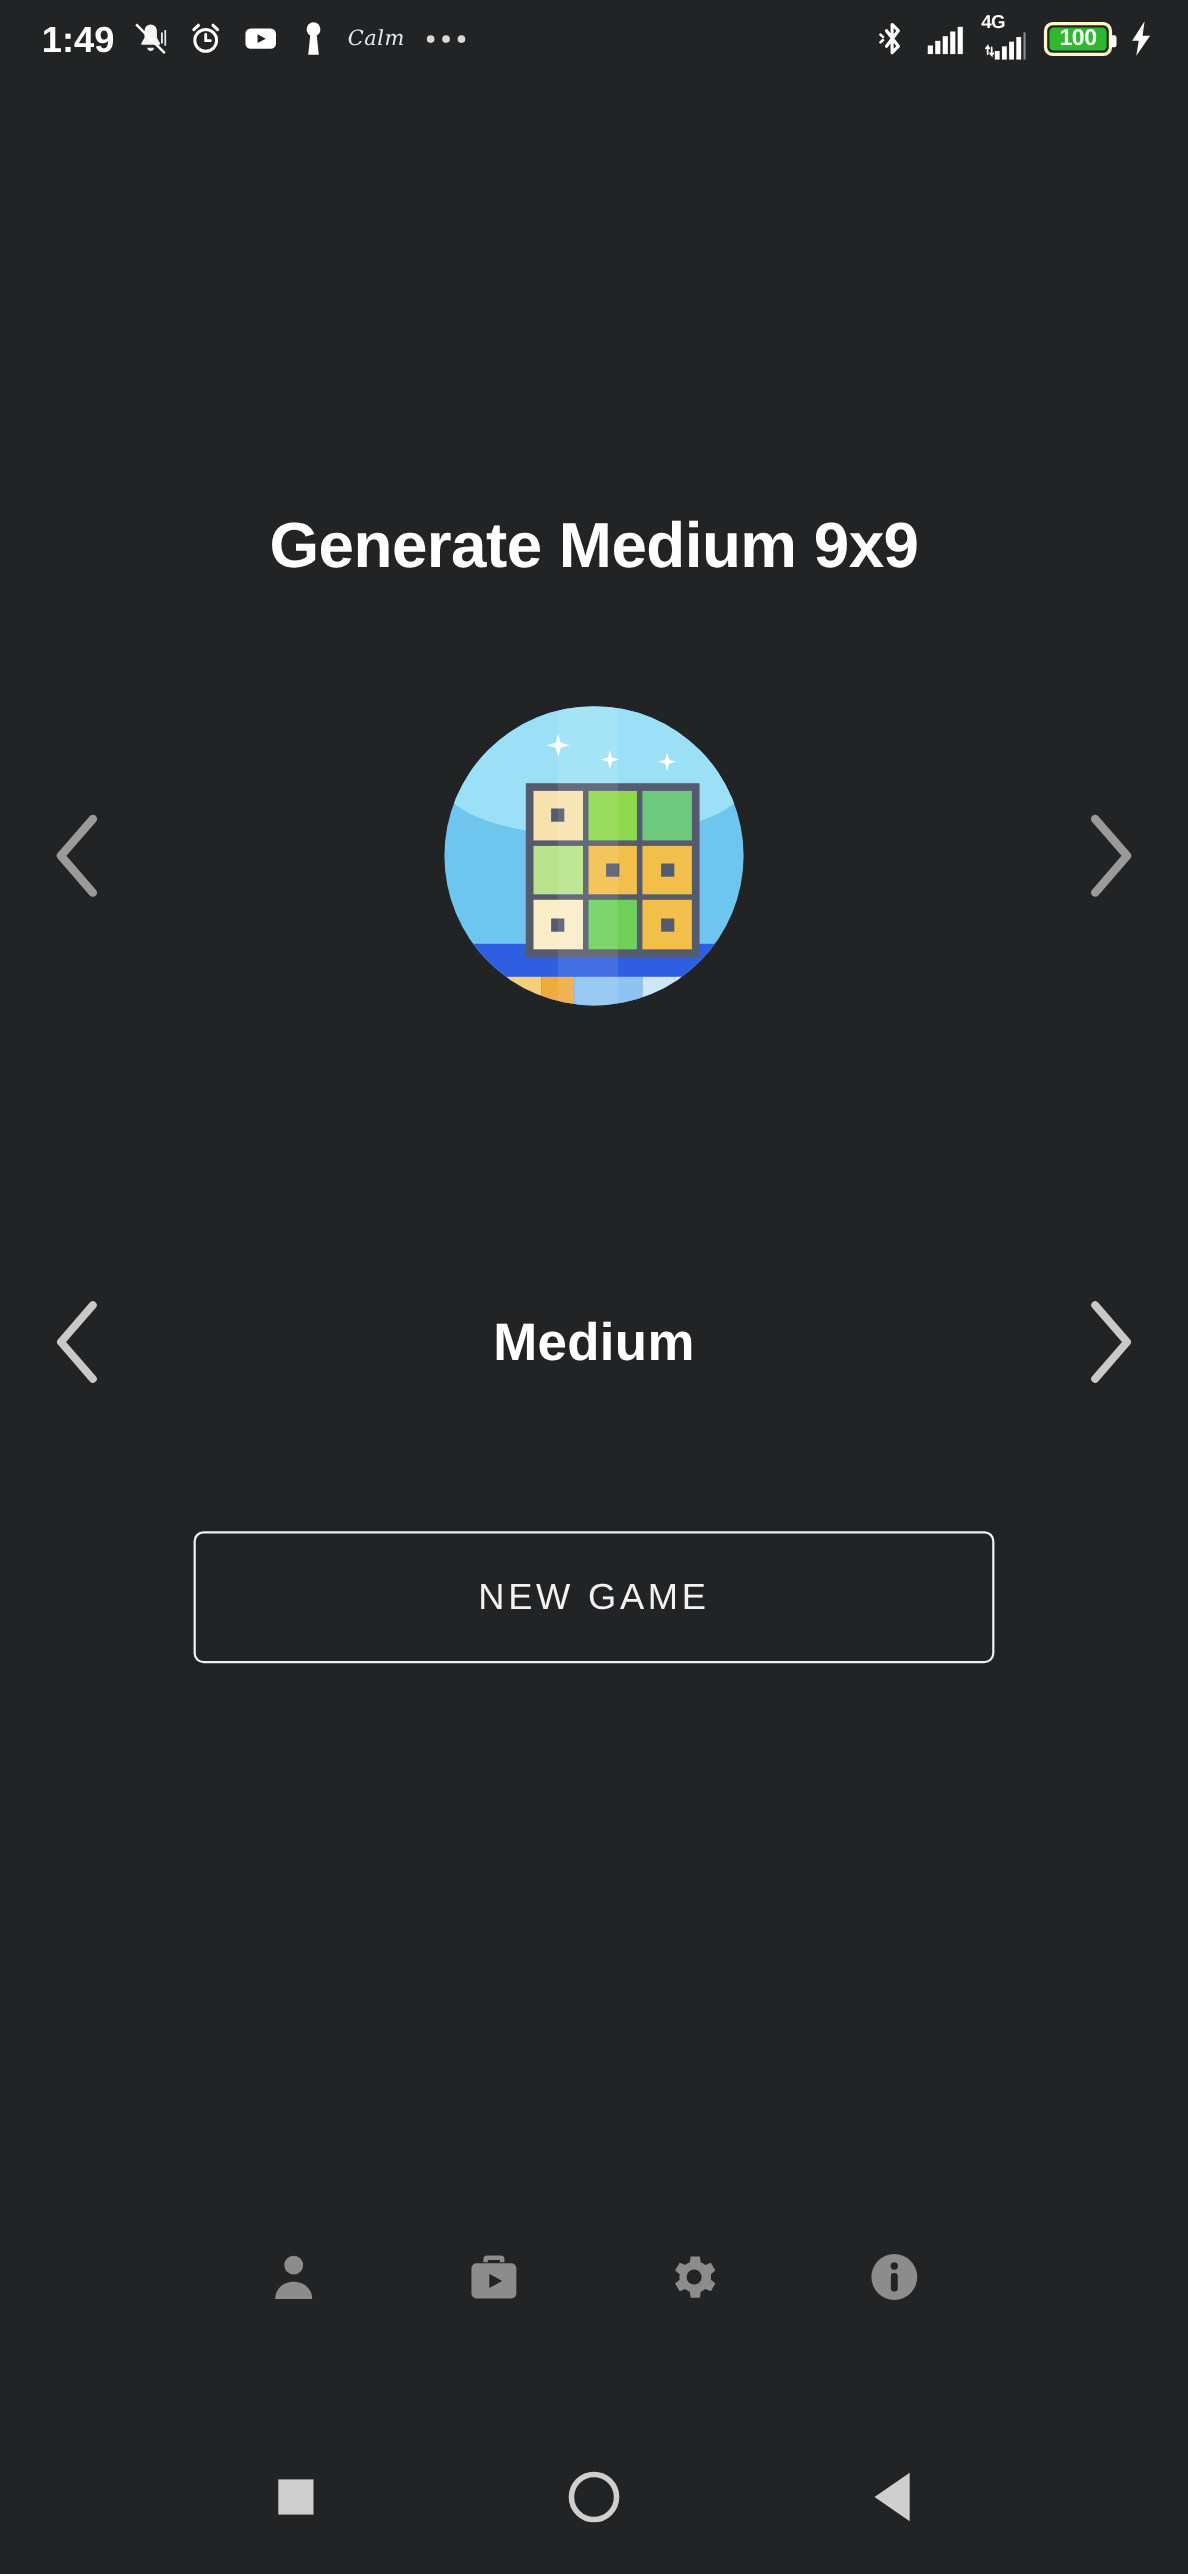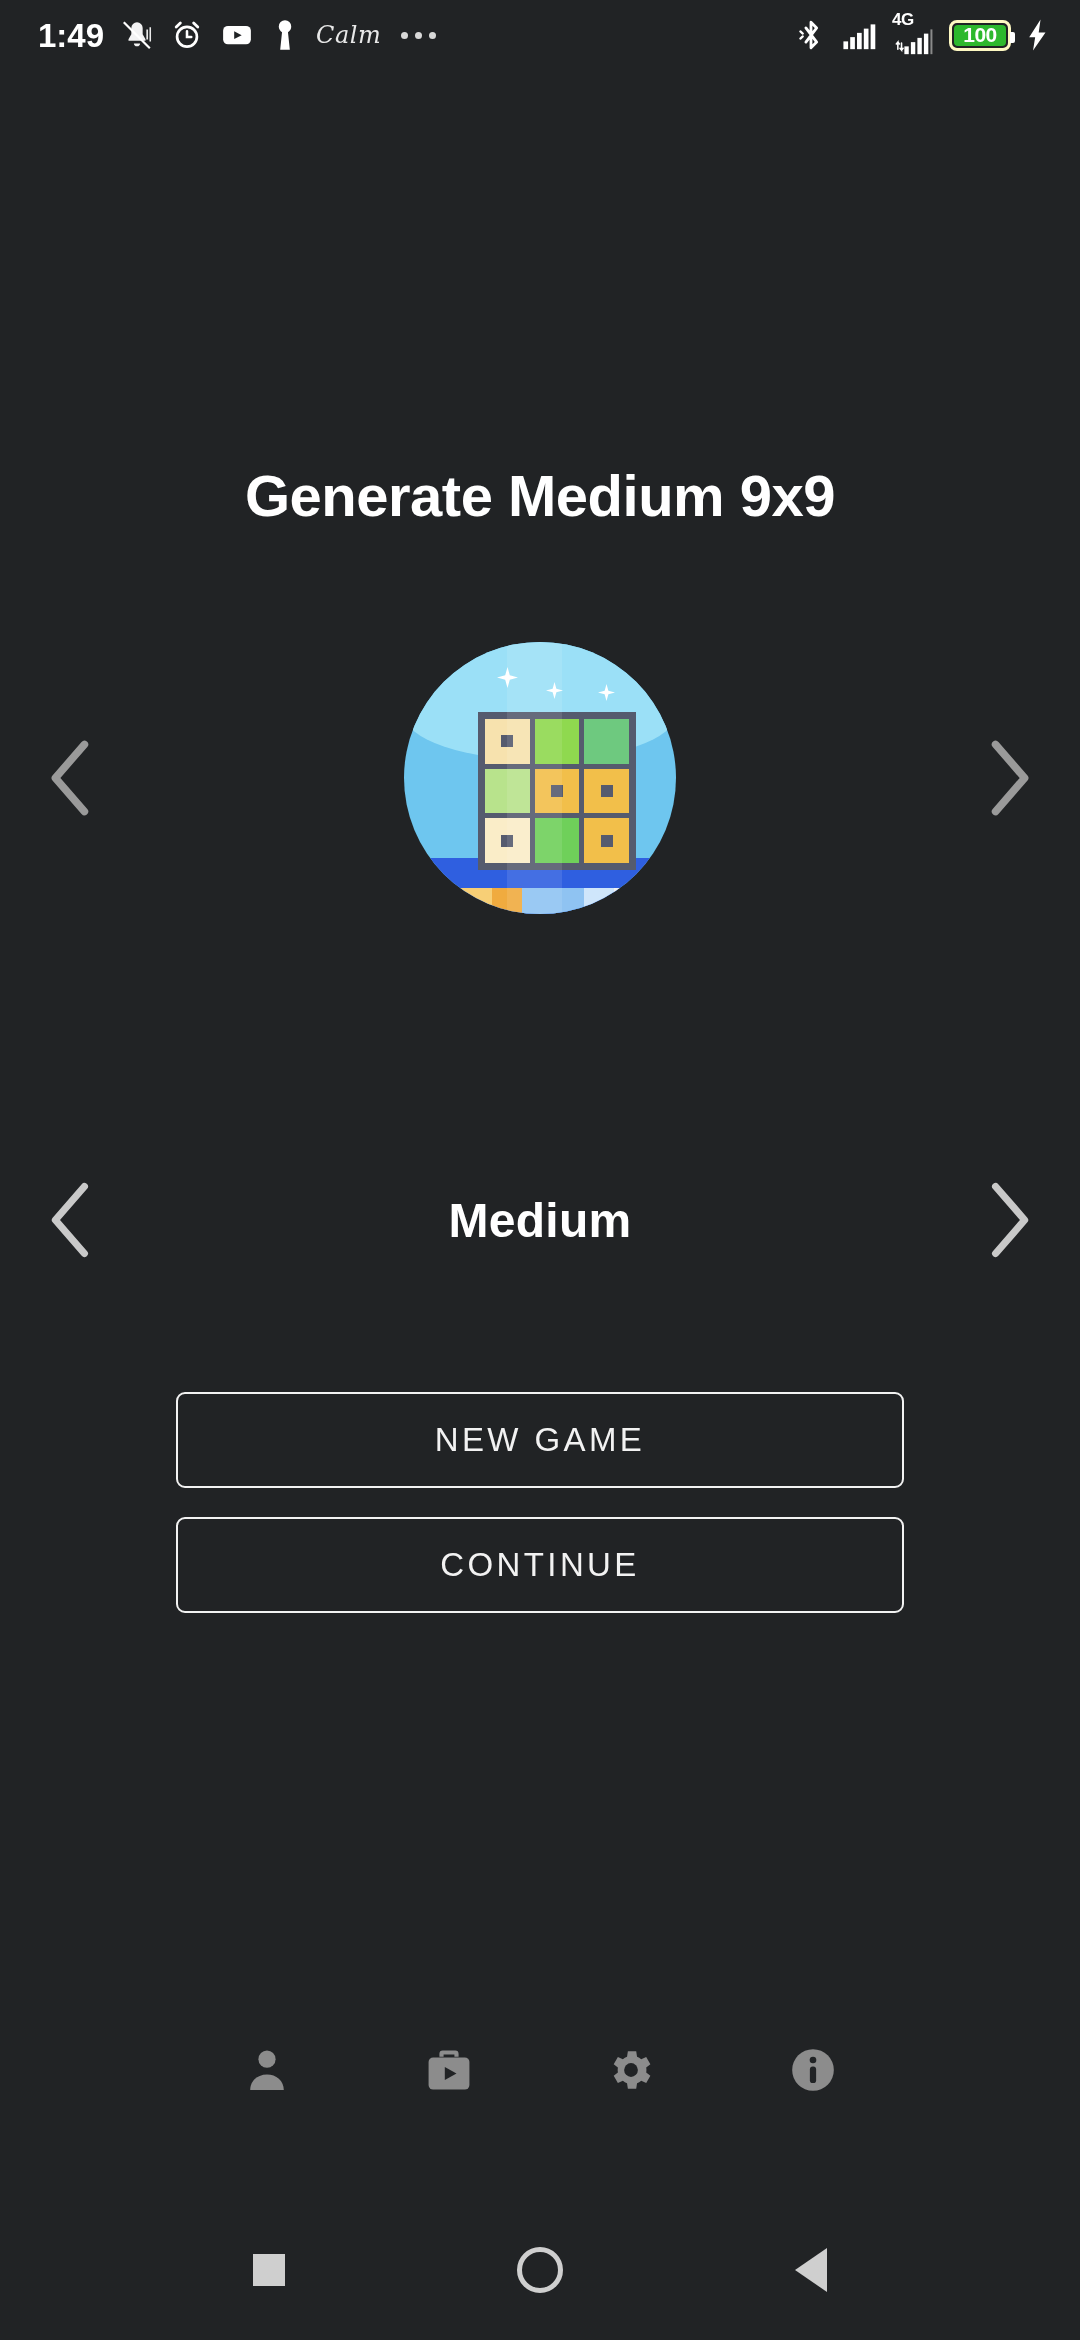--- a/index.html
+++ b/index.html
@@ -25,21 +25,21 @@
     gap: 20px;
   }
   .sb-left { display: flex; align-items: center; gap: 16px; }
   .sb-right { display: flex; align-items: center; gap: 13px; }
   .sb-time {
     color: #ffffff; font-size: 33px; font-weight: bold;
     letter-spacing: 0px; line-height: 1;
   }
   .sb-ico { display: block; }
   .sb-calm {
-    color: #e8e8e8; font-size: 24px;
+    color: #e8e8e8; font-size: 19px;
     font-family: "DejaVu Serif", serif; font-style: italic;
     letter-spacing: .5px;
   }
   .sb-dots { display: flex; gap: 7px; align-items: center; margin-left: 4px; }
   .sb-dots i { width: 7px; height: 7px; border-radius: 50%; background: #d8d8d8; display: block; }
   .sb-4g {
     position: absolute; top: -3px; left: 0;
     font-size: 17px; font-weight: bold; color: #fff;
     letter-spacing: -.5px;
   }
@@ -146,21 +146,21 @@
     letter-spacing: .3px;
   }
 
   
   .menu {
     position: absolute; top: 1392px; left: 176px;
     width: 728px;
     display: flex; flex-direction: column; gap: 29px;
   }
   .mbtn {
-    height: 96px;
+    height: 120px;
     border: 2px solid #f2f2f2;
     border-radius: 9px;
     background: transparent;
     color: #f2f2f2;
     font-size: 33px;
     letter-spacing: 3.4px;
     display: flex; align-items: center; justify-content: center;
     cursor: pointer;
     font-family: "Liberation Sans", sans-serif;
   }
@@ -326,21 +326,20 @@
       <path d="M18 2 5 17l13 15" fill="none" stroke="#c9c9c9" stroke-width="3.2" stroke-linecap="round" stroke-linejoin="round"></path>
     </svg>
     <span class="diff-label">Medium</span>
     <svg class="chev" viewBox="0 0 24 34">
       <path d="M6 2 19 17 6 32" fill="none" stroke="#c9c9c9" stroke-width="3.2" stroke-linecap="round" stroke-linejoin="round"></path>
     </svg>
   </div>
 
   <div class="menu">
     <div class="mbtn">NEW GAME</div>
-    <div class="mbtn">CONTINUE</div>
   </div>
 
   <div class="iconbar">
     <span class="ibtn">
       <svg width="48" height="50" viewBox="0 0 24 24">
         <circle cx="12" cy="6.6" r="4.3" fill="#8c8c8c"></circle>
         <path d="M3.6 22c0-4.7 3.8-7.8 8.4-7.8s8.4 3.1 8.4 7.8z" fill="#8c8c8c"></path>
       </svg>
     </span>
     <span class="ibtn">

